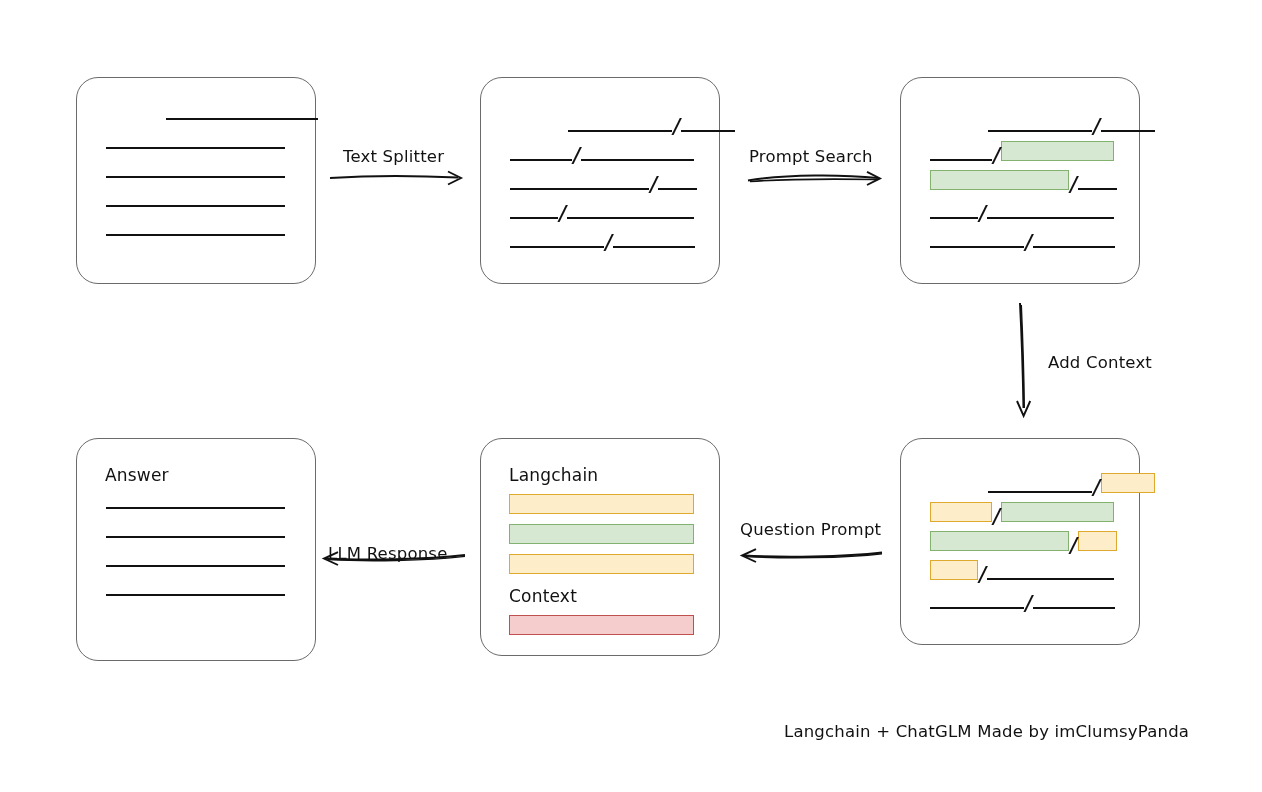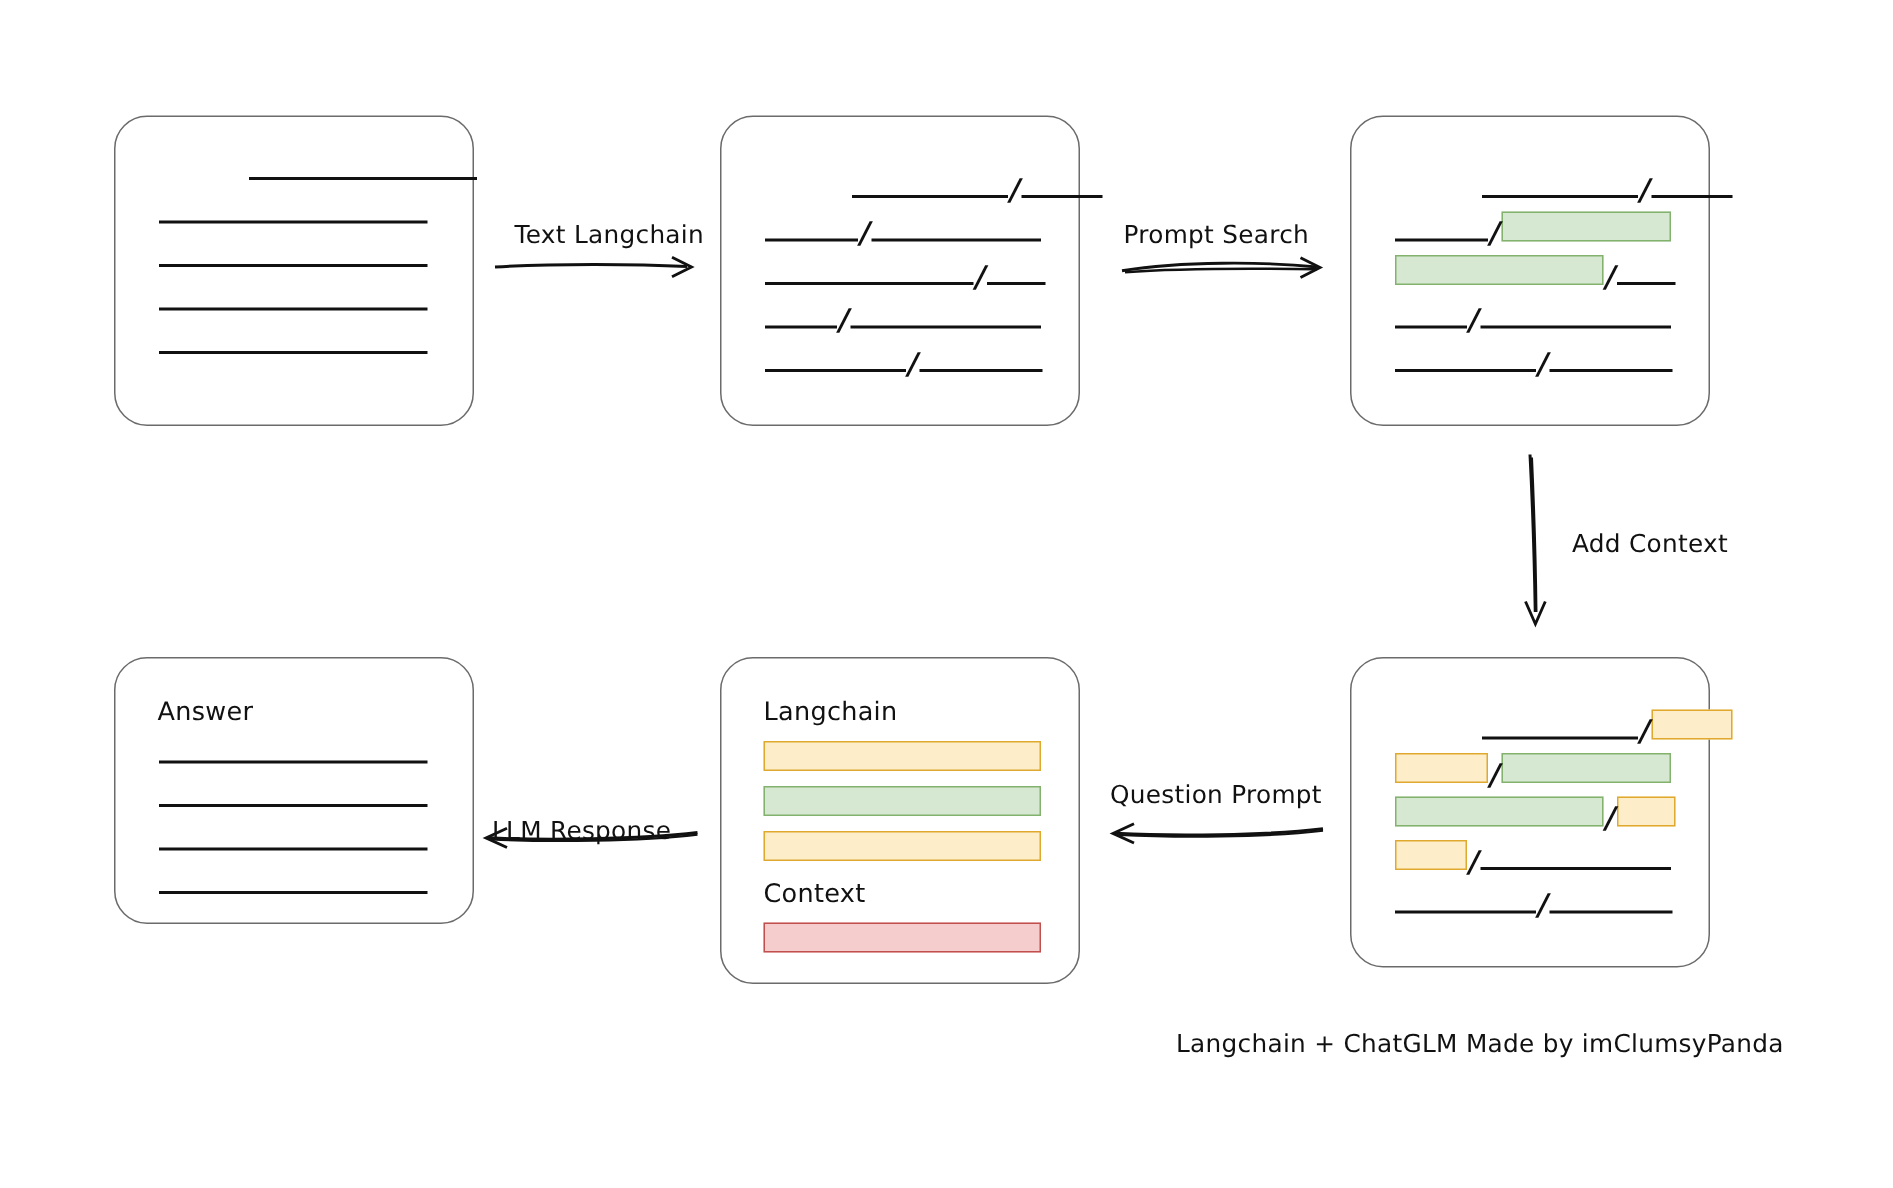--- a/index.html
+++ b/index.html
@@ -88,20 +88,21 @@
     white-space: nowrap;
     letter-spacing: 0.2px;
   }
   .footer {
     position: absolute;
     font-family: "DejaVu Sans", sans-serif;
     font-size: 16.5px;
     color: #111111;
     white-space: nowrap;
     letter-spacing: 0.2px;
+    margin-top: 36px;
   }
   svg.arrow {
     position: absolute;
     overflow: visible;
   }
   .arrow path, .arrow polyline {
     fill: none;
     stroke: #111111;
   }
 </style>
@@ -216,35 +217,35 @@
         <div class="seg-chip chip-yellow" style="position: absolute; left: 28px; top: 55px; width: 185px; height: 20px;"></div>
         <div class="seg-chip chip-green" style="position: absolute; left: 28px; top: 85px; width: 185px; height: 20px;"></div>
         <div class="seg-chip chip-yellow" style="position: absolute; left: 28px; top: 115px; width: 185px; height: 20px;"></div>
       </div>
     <div class="boxlabel" style="left:28px; top:147px;">Context</div>
     <div id="question-bars">
         <div class="seg-chip chip-red" style="position: absolute; left: 28px; top: 176px; width: 185px; height: 20px;"></div>
       </div>
   </div>
 
-  <div class="box" style="left:76px; top:438px; width:240px; height:178px;">
+  <div class="box" style="left:76px; top:438px; width:240px; height:223px;">
     <div class="boxlabel" style="left:28px; top:26px;">Answer</div>
     <div id="answer-lines">
         <div class="hline" style="left: 29px; top: 68px; width: 179px;"></div>
         <div class="hline" style="left: 29px; top: 97px; width: 179px;"></div>
         <div class="hline" style="left: 29px; top: 126px; width: 179px;"></div>
         <div class="hline" style="left: 29px; top: 155px; width: 179px;"></div>
       </div>
   </div>
 
   <svg class="arrow" style="left:330px; top:168px;" width="140" height="20" viewBox="0 0 140 20">
     <path d="M0,10 C40,7.5 95,8 128,9.6" stroke-width="2"></path>
     <polyline points="118,3.5 131,10 118,16.5" stroke-width="1.9"></polyline>
   </svg>
-  <div class="arrow-label" style="left:343px; top:147px;">Text Langchain</div>
+  <div class="arrow-label" style="left:343px; top:147px;">Text Splitter</div>
 
   <svg class="arrow" style="left:748px; top:168px;" width="140" height="20" viewBox="0 0 140 20">
     <path d="M0,12.5 C40,6 95,6.5 130,10" stroke-width="1.9"></path>
     <path d="M2,13.5 C42,10.5 96,11 130,11.5" stroke-width="1.6"></path>
     <polyline points="119,3.8 132,10.4 119,17" stroke-width="1.9"></polyline>
   </svg>
   <div class="arrow-label" style="left:749px; top:147px;">Prompt Search</div>
 
   <svg class="arrow" style="left:1012px; top:303px;" width="26" height="115" viewBox="0 0 26 115">
     <path d="M8,0 C10,38 11,76 11.5,105" stroke-width="2"></path>

